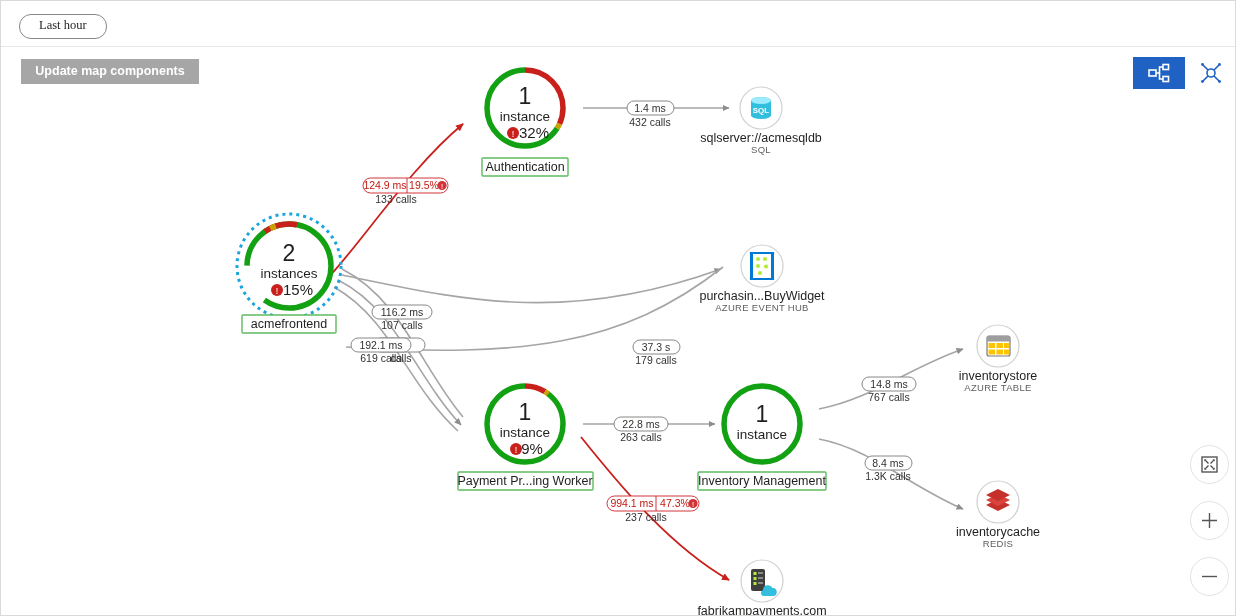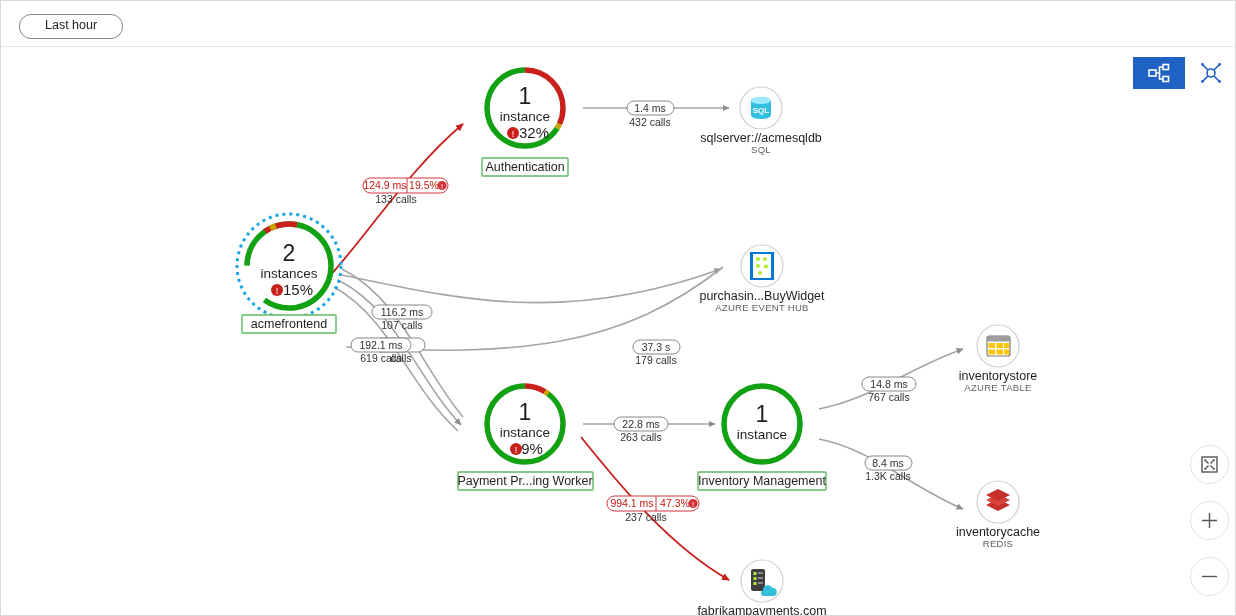--- a/index.html
+++ b/index.html
@@ -21,28 +21,29 @@
   .topbar {
     position: absolute; left: 0; top: 0;
     width: 1236px; height: 46px;
     background: #ffffff;
     border-bottom: 1px solid #e6e6e6;
     box-sizing: border-box;
   }
   .time-pill {
     position: absolute; left: 18px; top: 13px;
     height: 23px; line-height: 21px;
-    padding: 0 25px;
+    padding: 0 19px;
     border: 1px solid #8a8886;
     border-radius: 12px;
     background: #fff;
     font-size: 12.5px;
     color: #201f1e;
     cursor: pointer;
     white-space: nowrap;
+    font-family: Liberation Serif, serif;
   }
   
   .canvas {
     position: absolute; left: 0; top: 46px;
     width: 1236px; height: 569px;
     background: #ffffff;
     overflow: hidden;
   }
   .update-btn {
     position: absolute; left: 20px; top: 12px;
@@ -110,20 +111,21 @@
 <body>
 
 <div id="app">
 
   <div class="topbar">
     <div class="time-pill">Last hour</div>
   </div>
 
   <div class="canvas">
 
+    <div class="update-btn">Update map components</div>
 
     <div class="view-toggle">
       <div class="view-btn on">
         <svg width="22" height="20" viewBox="0 0 22 20">
           <rect x="1" y="7" width="7" height="6" fill="none" stroke="#ffffff" stroke-width="1.6"></rect>
           <rect x="15" y="1.5" width="5.5" height="5" fill="none" stroke="#ffffff" stroke-width="1.6"></rect>
           <rect x="15" y="13.5" width="5.5" height="5" fill="none" stroke="#ffffff" stroke-width="1.6"></rect>
           <path d="M8 10 L11.5 10 L11.5 4 L15 4" fill="none" stroke="#ffffff" stroke-width="1.6"></path>
           <path d="M11.5 10 L11.5 16 L15 16" fill="none" stroke="#ffffff" stroke-width="1.6"></path>
         </svg>

